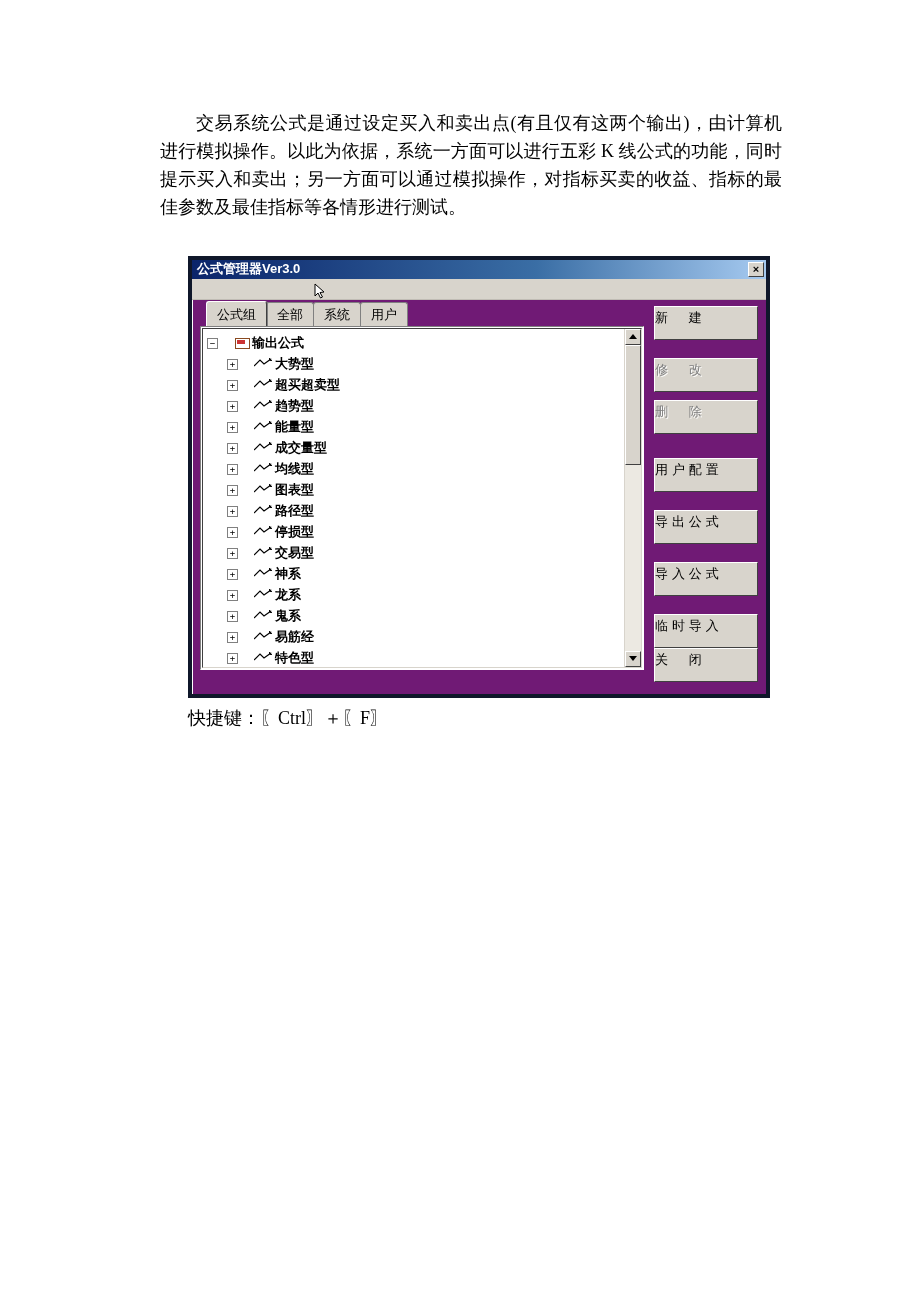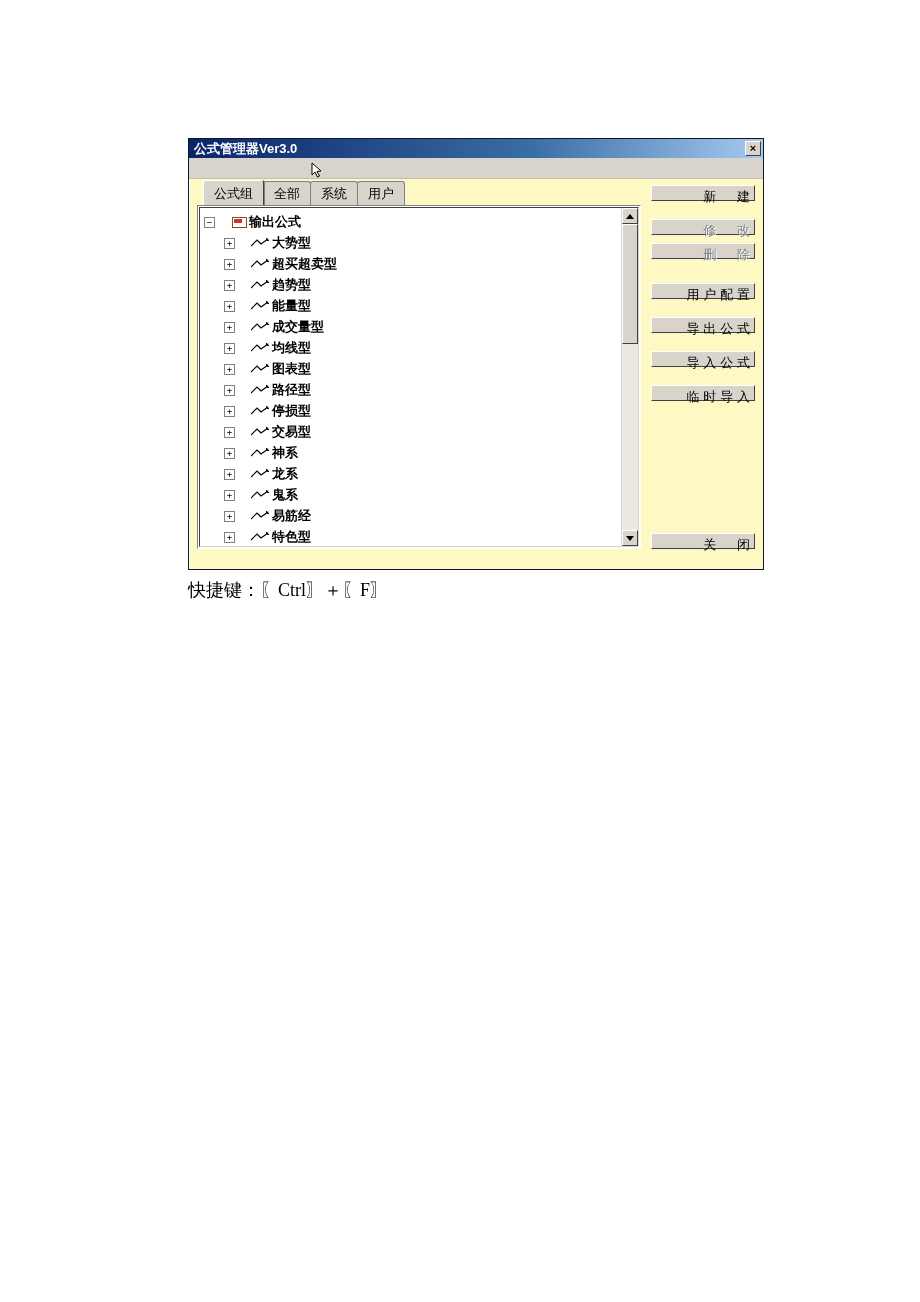--- a/index.html
+++ b/index.html
@@ -33,26 +33,26 @@
     min-width: 2.2em;
   }
   .spacer {
     height: 22px;
   }
 
   
   .dialog {
     margin: 6px 0 8px 28px;
     width: 574px;
-    border: 1px solid #0f172a;
+    border: 4px solid #0f172a;
     box-shadow: 1px 1px 0 #fff inset;
     font-family: "SimSun", "宋体", sans-serif;
     font-size: 13px;
     color: #000;
-    background: #fef9c3;
+    background: #701a75;
   }
   .titlebar {
     height: 19px;
     background: linear-gradient(to right, #0a246a 0%, #3a6ea5 60%, #a6caf0 100%);
     color: #fff;
     display: flex;
     align-items: center;
     justify-content: space-between;
     padding: 0 2px 0 5px;
     font-weight: bold;
@@ -81,21 +81,21 @@
   .menubar .cursor {
     position: absolute;
     left: 122px;
     top: 4px;
     width: 14px;
     height: 18px;
     pointer-events: none;
   }
   .dialog-body {
     display: flex;
-    padding: 4px 8px 20px 8px;
+    padding: 4px 8px 12px 8px;
     gap: 10px;
   }
   .left-col {
     flex: 1;
   }
   .tabs {
     display: flex;
     align-items: flex-end;
     height: 22px;
     padding-left: 6px;
@@ -254,27 +254,27 @@
   .arrow-down { border-top: 5px solid #000; }
 
   .right-col {
     width: 104px;
     padding-top: 2px;
     display: flex;
     flex-direction: column;
   }
   .btn {
     width: 100%;
-    height: 16px;
+    height: 34px;
     background: #d8d4cc;
     border: 1px solid #fff;
     border-right-color: #404040;
     border-bottom-color: #404040;
     box-sizing: border-box;
-    text-align: right;
+    text-align: left;
     line-height: 22px;
     font-size: 13px;
     letter-spacing: 0.3em;
     color: #000;
   }
   .btn.disabled {
     color: #808080;
     text-shadow: 1px 1px 0 #fff;
   }
   .gap-s { height: 8px; }
@@ -288,20 +288,21 @@
   }
   .caption .kb {
     font-family: "Times New Roman", serif;
   }
 </style>
 </head>
 <body>
 
 <div class="page">
 
+  <p class="para indent">交易系统公式是通过设定买入和卖出点(有且仅有这两个输出)，由计算机进行模拟操作。以此为依据，系统一方面可以进行五彩 K 线公式的功能，同时提示买入和卖出；另一方面可以通过模拟操作，对指标买卖的收益、指标的最佳参数及最佳指标等各情形进行测试。</p>
   <div class="spacer"></div>
 
 
   <div class="dialog">
     <div class="titlebar">
       <span>公式管理器Ver3.0</span>
       <span class="close-btn">×</span>
     </div>
     <div class="menubar">
       <span class="cursor">

